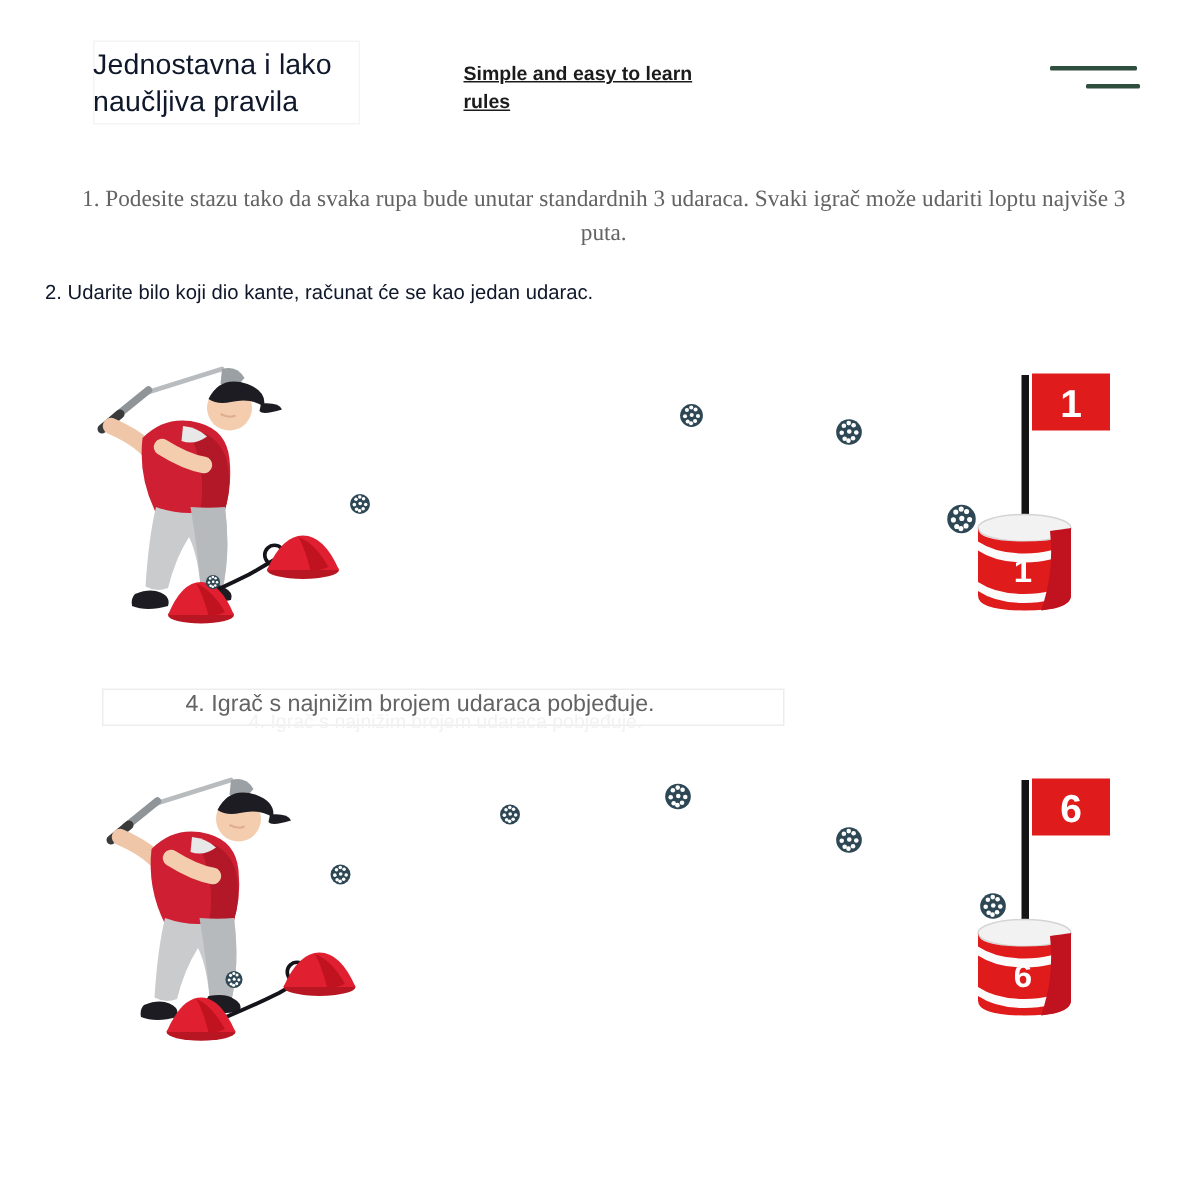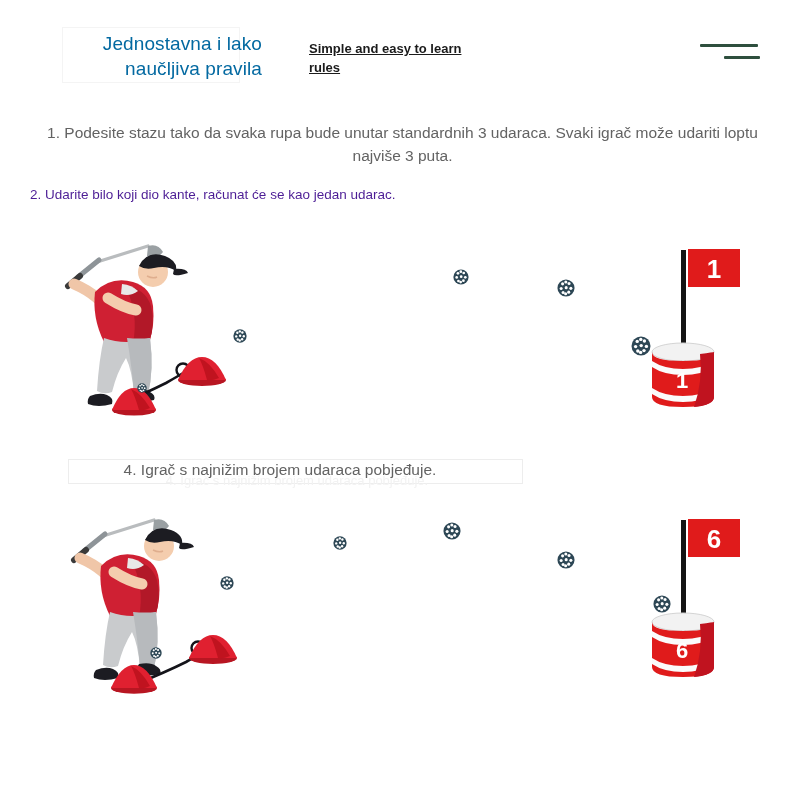--- a/index.html
+++ b/index.html
@@ -27,22 +27,22 @@
     width: 178px;
     height: 56px;
     border: 1px solid #f4f4f4;
     box-sizing: border-box;
   }
   .hdr-title {
     position: absolute;
     left: 62px;
     top: 31px;
     width: 200px;
-    text-align: right;
-    color: #0369a1;
+    text-align: left;
+    color: #0f172a;
     font-size: 19px;
     line-height: 25px;
     font-weight: 400;
     letter-spacing: 0.1px;
   }
   .hdr-sub {
     position: absolute;
     left: 309px;
     top: 39px;
     width: 170px;
@@ -71,28 +71,29 @@
   
   .rule1 {
     position: absolute;
     left: 45px;
     top: 121px;
     width: 715px;
     text-align: center;
     color: #636363;
     font-size: 15.5px;
     line-height: 23px;
+    font-family: Liberation Serif, serif;
   }
   .rule2 {
     position: absolute;
     left: 30px;
     top: 185px;
     width: 600px;
     text-align: left;
-    color: #4c1d95;
+    color: #0f172a;
     font-size: 13.5px;
     line-height: 20px;
   }
   .rule3 {
     position: absolute;
     left: 312px;
     top: 241px;
     width: 78px;
     text-align: center;
     color: #636363;

